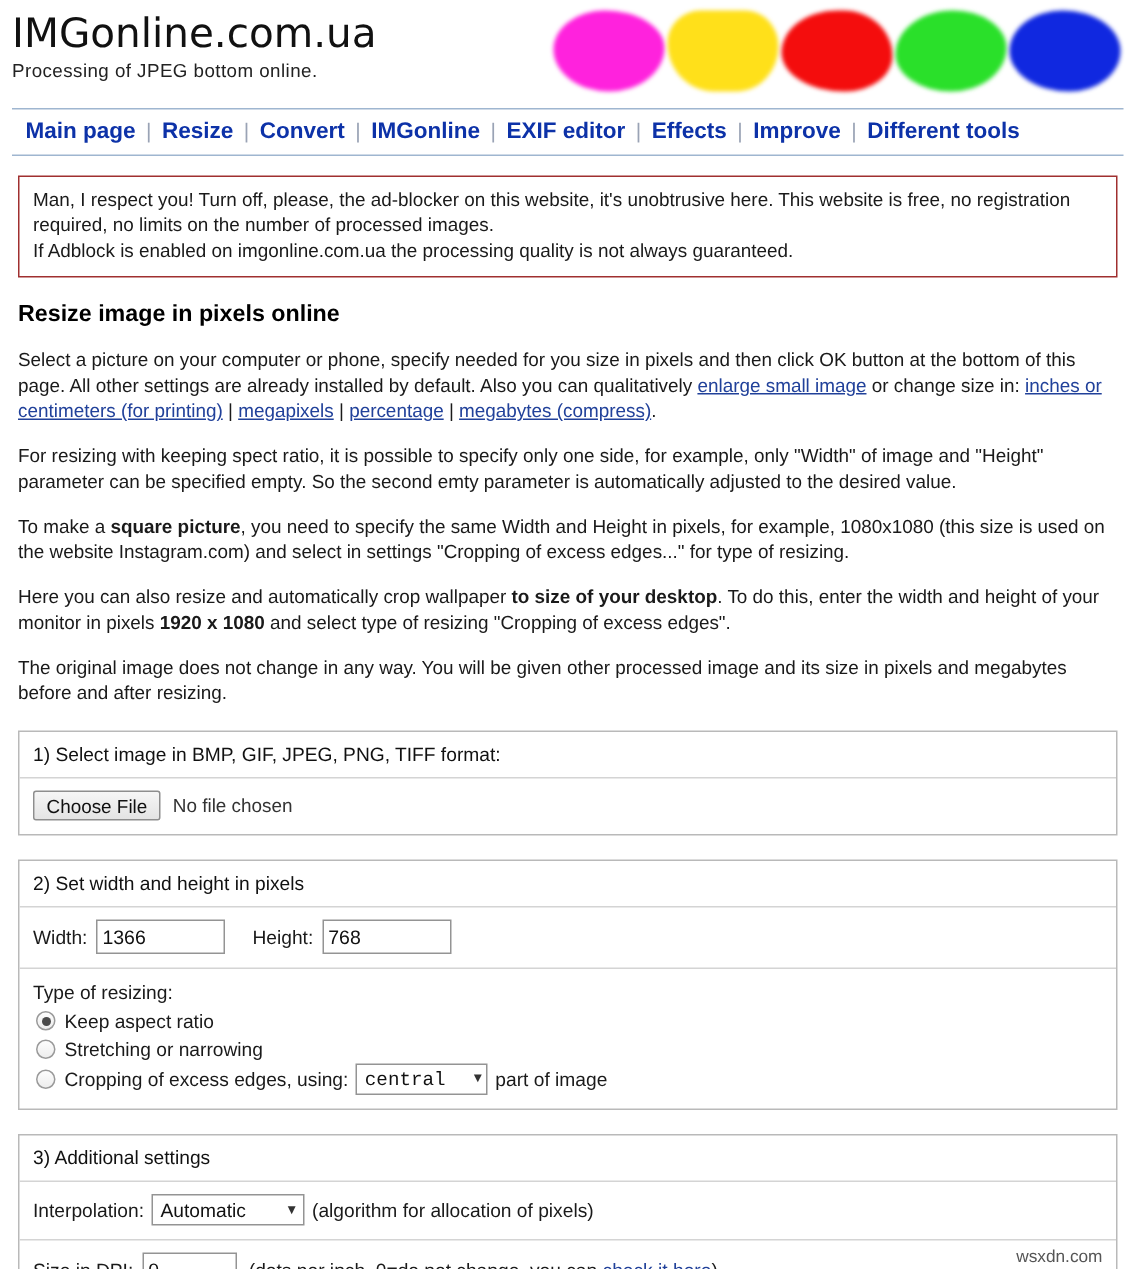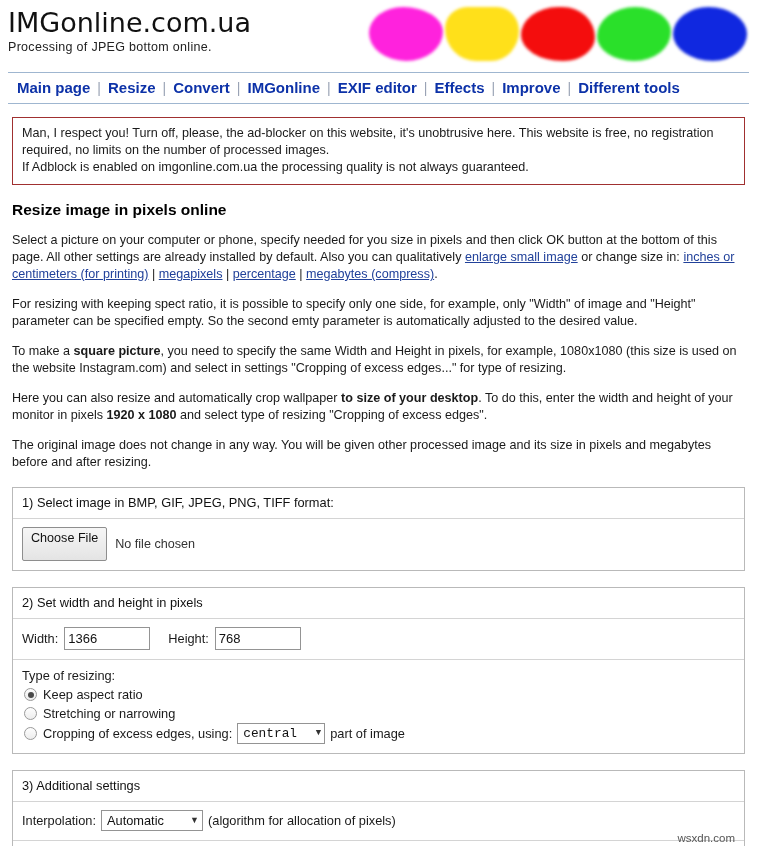--- a/index.html
+++ b/index.html
@@ -154,21 +154,21 @@
     box-sizing: content-box;
   }
   .w-width { width: 78px; }
   .w-height { width: 78px; }
   .w-dpi { width: 55px; }
 
   .filebtn {
     border: 1px solid #8e8e8e;
     background: linear-gradient(#f6f6f6, #e4e4e4);
     border-radius: 2px;
-    padding: 2px 8px 14px 8px;
+    padding: 2px 8px 0 8px;
     font-size: 12.6px;
     color: #111;
     font-family: "Liberation Sans", sans-serif;
     line-height: 16px;
   }
   .filename {
     margin-left: 8px;
     font-size: 12.6px;
     color: #333;
   }

